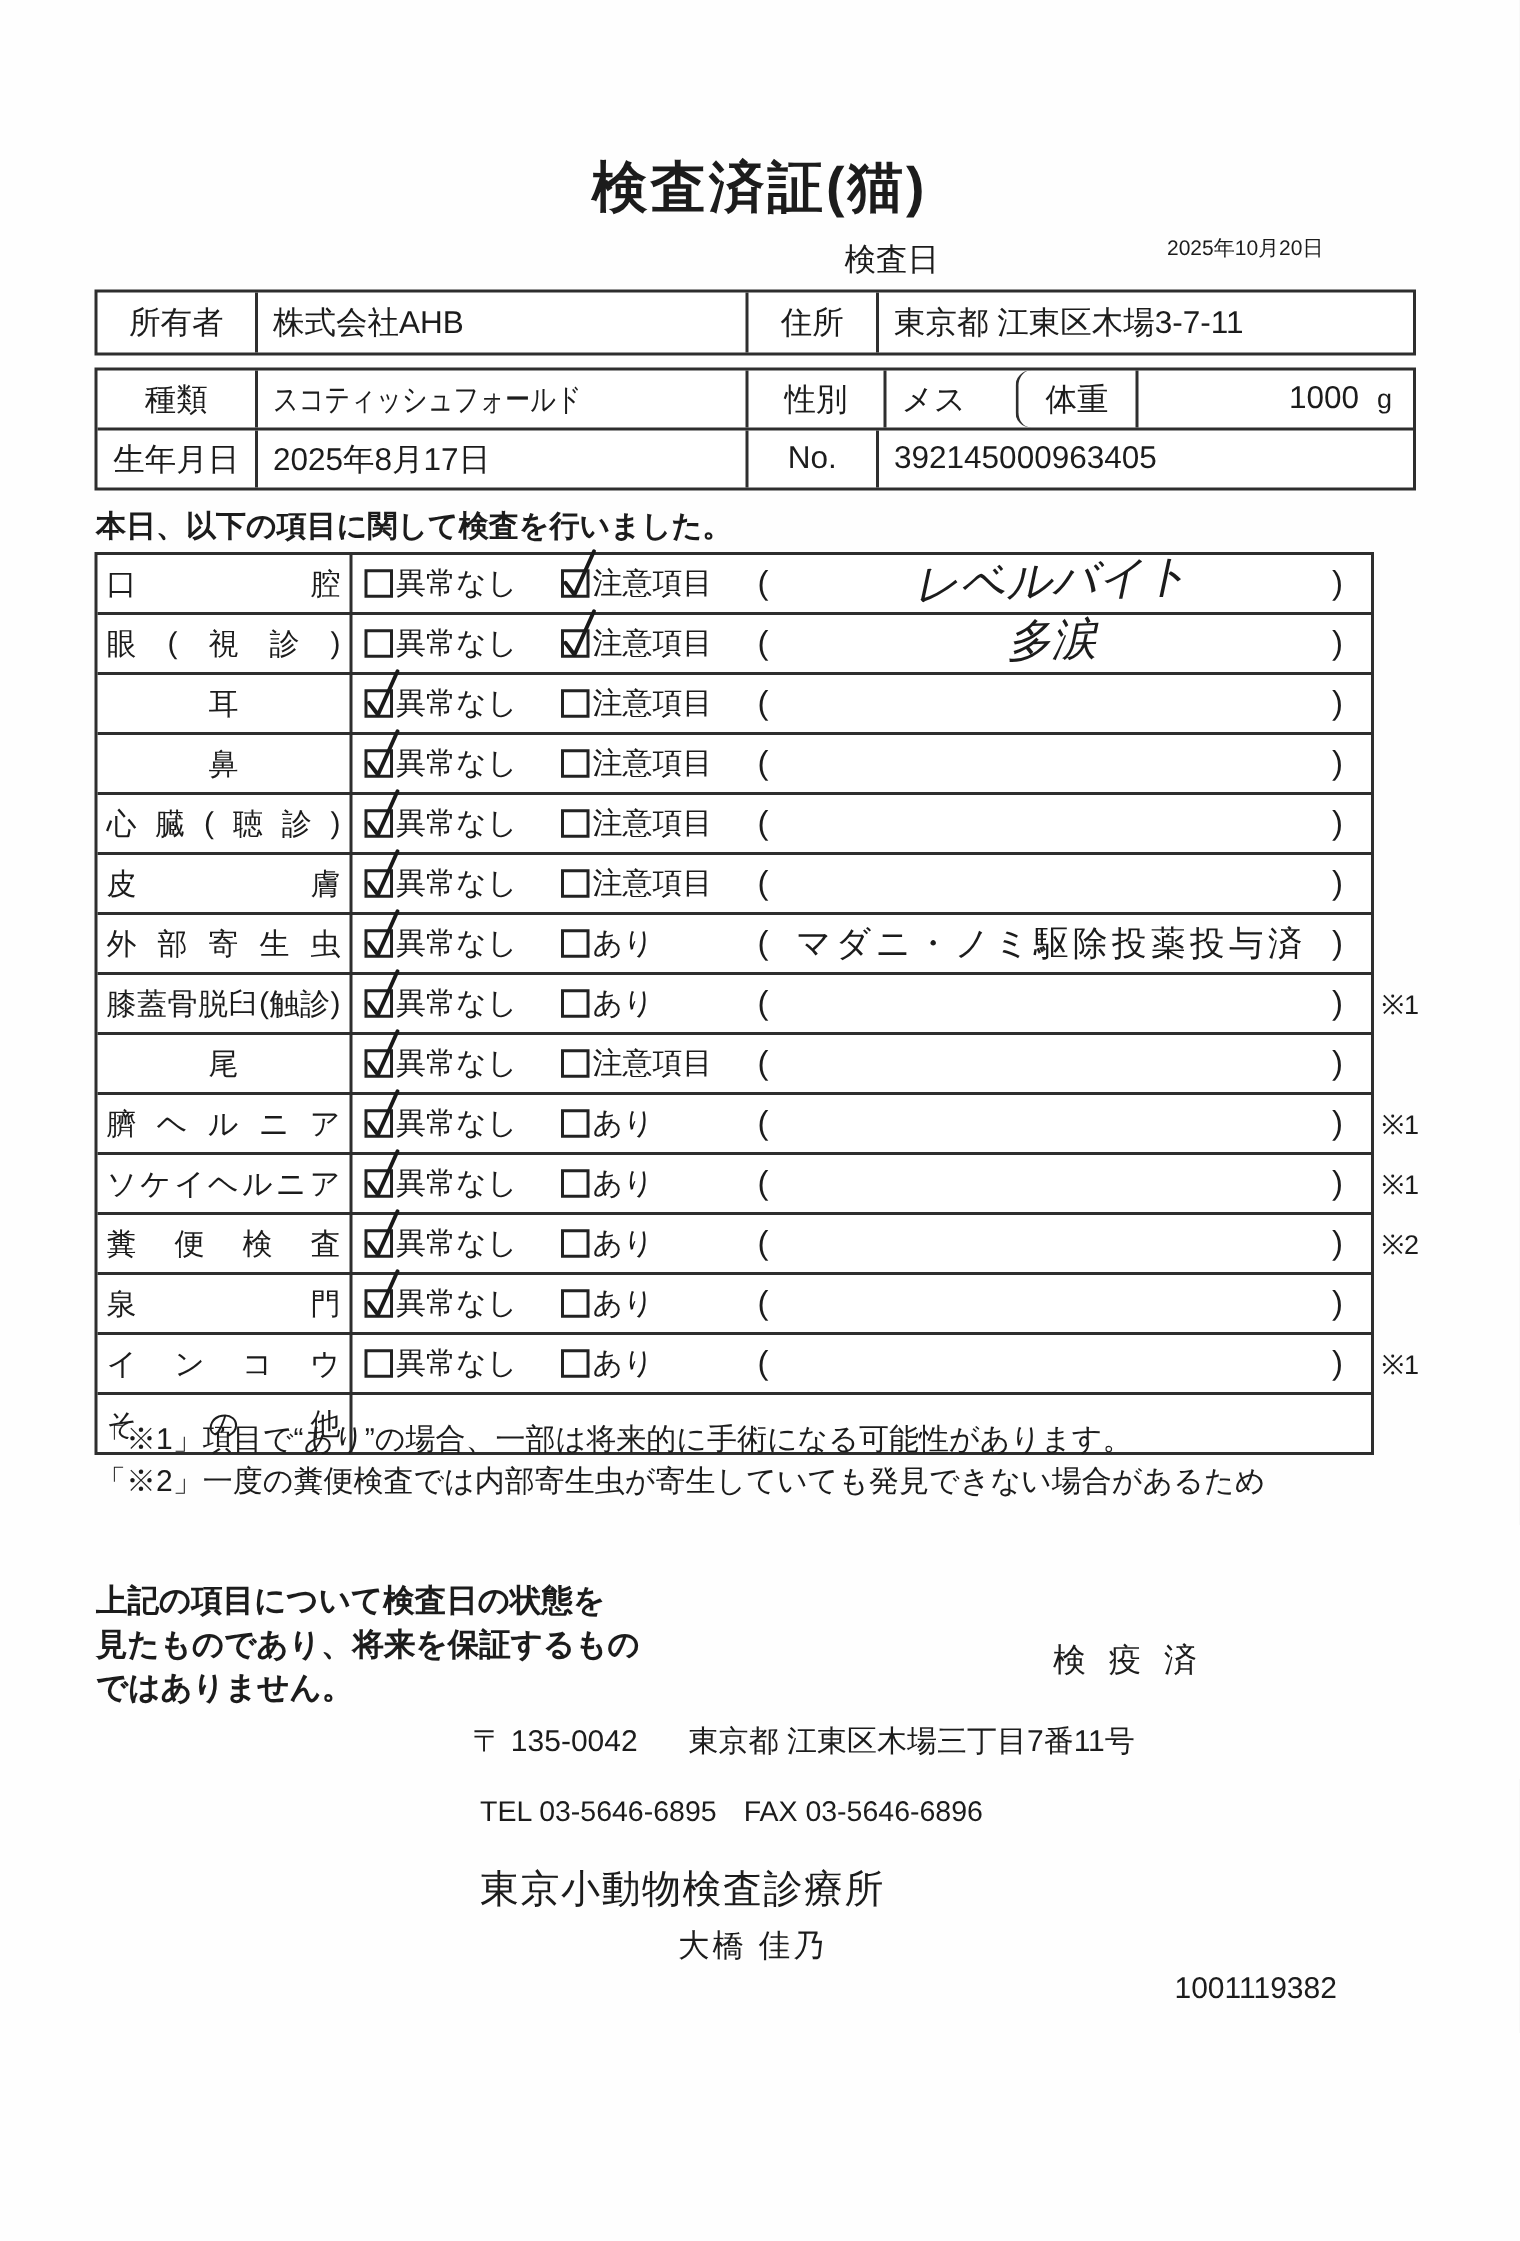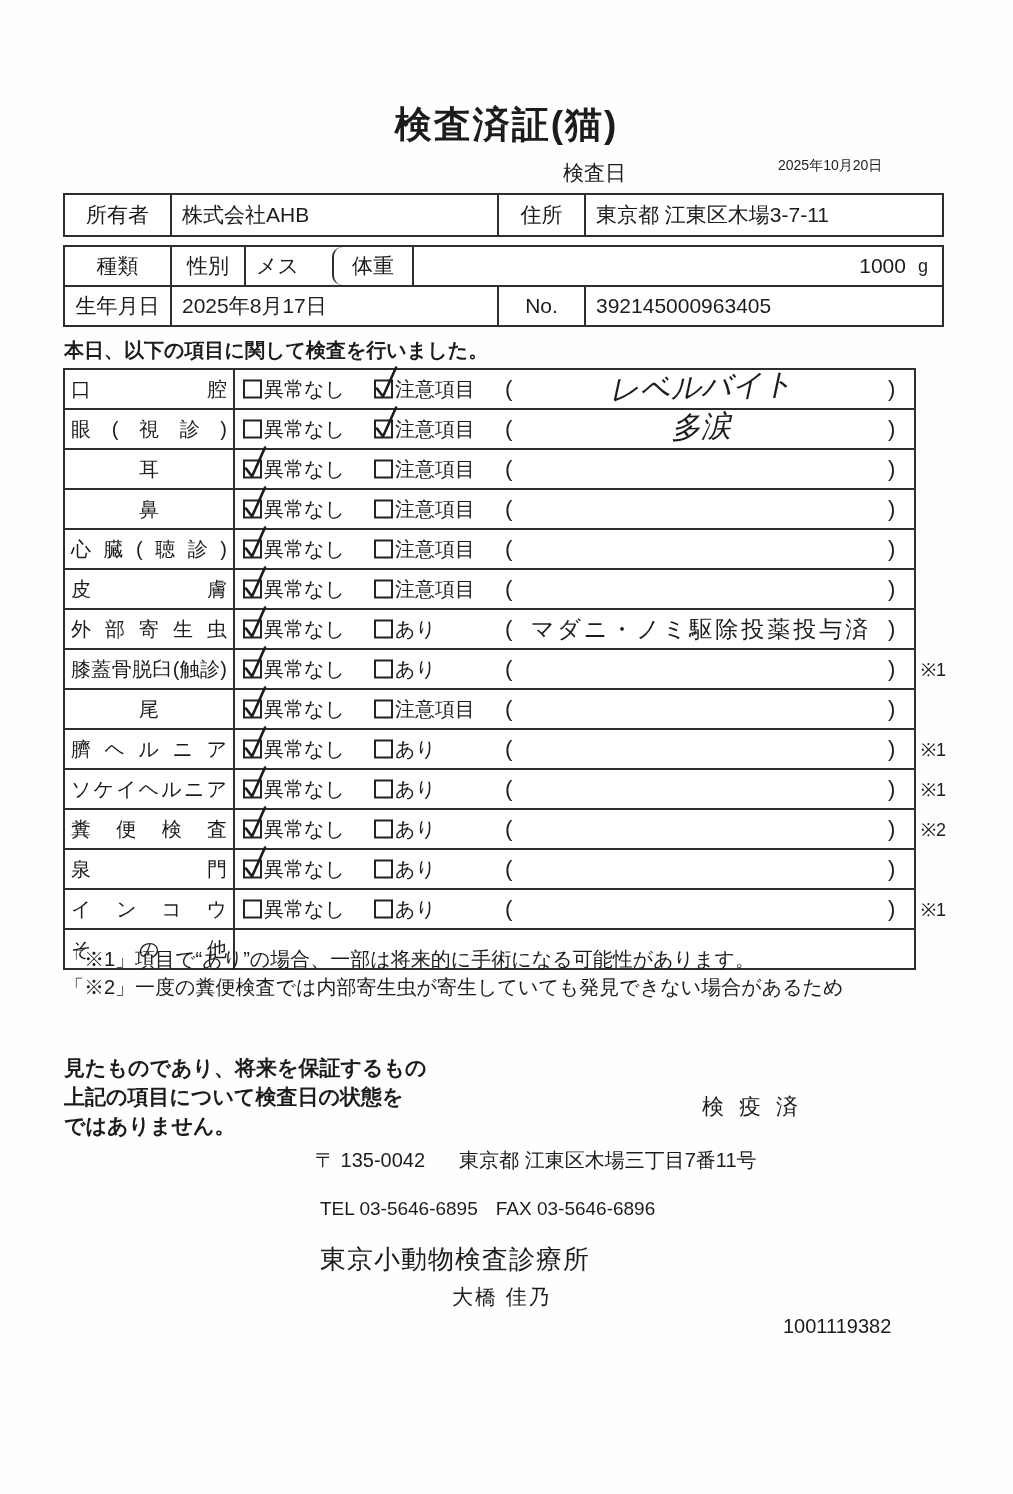--- a/index.html
+++ b/index.html
@@ -28,21 +28,21 @@
     display:flex; align-items:center; font-size:21px;
     box-sizing:border-box; overflow:visible; white-space:nowrap;
   }
   .cell + .cell { border-left:2px solid #2e2e2e; }
   .cell.lbl { justify-content:center; }
   .cell.val { padding-left:10px; }
   .owner-table { left:63px; top:193px; width:877px;text-align:center; }
   .owner-table .grid-row { height:40px; }
   .pet-table { left:63px; top:245px; width:877px; }
   .w-105 { width:105px; } .w-337 { width:327px; } .w-87 { width:87px; }
-  .w-92 { width:74px; } .w-88 { width:88px; } .w-80 { width:80px;border-radius:10px; }
+  .w-92 { width:92px; } .w-88 { width:88px; } .w-80 { width:80px;border-radius:10px; }
   .flex1 { flex:1;padding-left:40px; }
   .condensed { transform:scaleX(0.8); transform-origin:left center; }
   .weight-cell { justify-content:flex-end; padding-right:14px; gap:12px; }
   .unit { font-size:18px; }
 
   .intro-line { left:64px; top:337px; font-size:20px; font-weight:600; }
 
   
   .exam-table { left:63px; top:368px; width:849px; border:2px solid #2e2e2e; background:#fff; }
   .exam-row { position:relative; display:flex; height:38px; }
@@ -107,20 +107,23 @@
       <div class="cell lbl w-105">所有者</div>
       <div class="cell val w-337">株式会社AHB</div>
       <div class="cell lbl w-87">住所</div>
       <div class="cell val flex1">東京都 江東区木場3-7-11</div>
     </div>
   </div>
 
   <div class="abs grid pet-table">
     <div class="grid-row">
       <div class="cell lbl w-105">種類</div>
+      <div class="cell val w-337">
+          <span class="condensed">スコティッシュフォールド</span>
+        </div>
       <div class="cell lbl w-92">性別</div>
       <div class="cell val w-88">メス</div>
       <div class="cell lbl w-80">体重</div>
       <div class="cell weight-cell flex1">
         <span>1000</span>
         <span class="unit">g</span>
       </div>
     </div>
     <div class="grid-row">
       <div class="cell lbl w-105">生年月日</div>
@@ -493,22 +496,22 @@
         </div>
       <div class="exam-body"></div>
       <span class="mark"></span>
     </div>
     </div>
 
   <div class="abs fn1">「※1」項目で“あり”の場合、一部は将来的に手術になる可能性があります。</div>
   <div class="abs fn2">「※2」一度の糞便検査では内部寄生虫が寄生していても発見できない場合があるため</div>
 
   <div class="abs disclaimer">
+    <div>上記の項目について検査日の状態を</div>
     <div>見たものであり、将来を保証するもの</div>
-    <div>上記の項目について検査日の状態を</div>
     <div>ではありません。</div>
   </div>
 
   <div class="abs stamp">検疫済</div>
 
   <div class="abs postal">
     <span>〒 135-0042</span><span class="gap"></span><span>東京都 江東区木場三丁目7番11号</span>
   </div>
 
   <div class="abs telfax">

